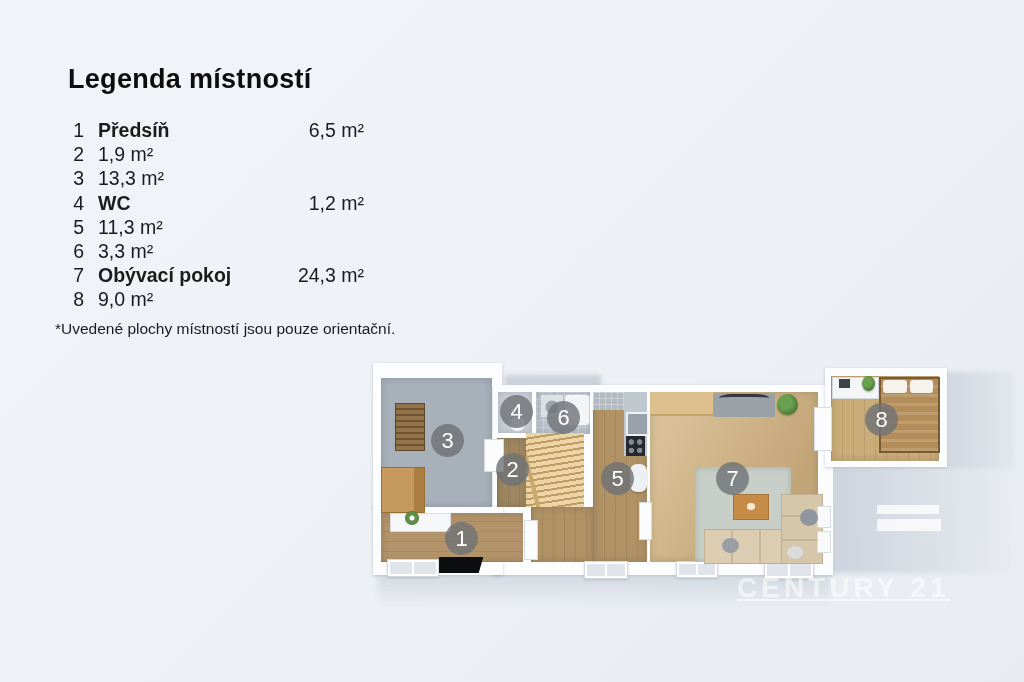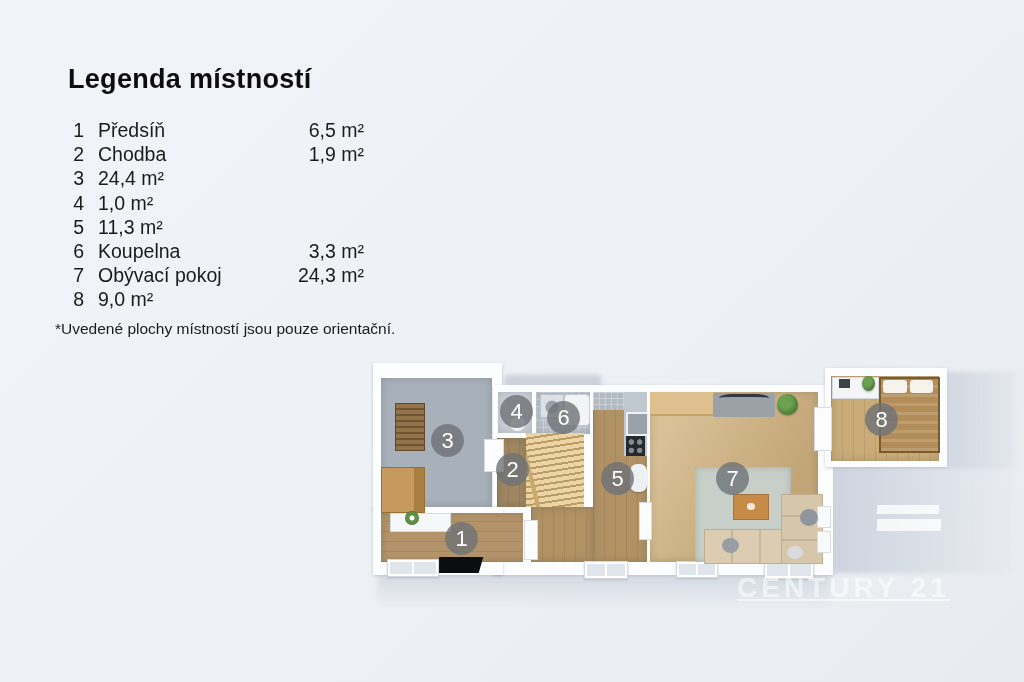--- a/index.html
+++ b/index.html
@@ -5,21 +5,21 @@
   html,body{margin:0;padding:0;background:#edf1f5;}
   .screen{position:relative;width:1024px;height:682px;overflow:hidden;
     background:linear-gradient(135deg,#f1f4f8 0%,#edf0f4 55%,#e8ecf1 100%);
     font-family:"Liberation Sans",sans-serif;}
 
   
   .legend{position:absolute;left:68px;top:64px;color:#161616;}
   .legend-title{font-size:27px;font-weight:bold;letter-spacing:.3px;margin-bottom:23px;color:#0d0d0d;}
   .legend-row{display:flex;width:296px;font-size:19.5px;line-height:24.2px;color:#1b1b1b;}
   .lr-num{width:16px;text-align:right;margin-right:14px;flex:none;}
-  .lr-name{flex:1;text-align:left;}
+  .lr-name{flex:1;text-align:left;font-weight:bold;}
   .lr-area{text-align:center;white-space:nowrap;}
   .legend-note{position:absolute;left:55px;top:320px;font-size:15.5px;color:#1b1b1b;}
 
   
   .plan{position:absolute;left:373px;top:363px;width:651px;height:290px;}
   .blk{position:absolute;background:#fcfdfe;box-shadow:0 1px 3px rgba(110,122,140,.35);z-index:1;}
   .blkA{left:0;top:5;width:129px;height:147px;}
   .blkB{left:120px;top:22px;width:340px;height:190px;}
   .blkD{left:0;top:144px;width:130px;height:68px;}
   .blkE{left:452px;top:5px;width:122px;height:99px;}
@@ -127,38 +127,37 @@
   <div class="legend">
     <div class="legend-title">Legenda místností</div>
     <div>
       <div class="legend-row">
         <span class="lr-num">1</span>
         <span class="lr-name">Předsíň</span>
         <span class="lr-area">6,5 m²</span>
       </div>
       <div class="legend-row">
         <span class="lr-num">2</span>
-        <span class="lr-name">Chodba</span>
         <span class="lr-area">1,9 m²</span>
       </div>
       <div class="legend-row">
         <span class="lr-num">3</span>
-        <span class="lr-area">24,4 m²</span>
+        <span class="lr-area">13,3 m²</span>
       </div>
       <div class="legend-row">
         <span class="lr-num">4</span>
-        <span class="lr-area">1,0 m²</span>
+        <span class="lr-name">WC</span>
+        <span class="lr-area">1,2 m²</span>
       </div>
       <div class="legend-row">
         <span class="lr-num">5</span>
         <span class="lr-area">11,3 m²</span>
       </div>
       <div class="legend-row">
         <span class="lr-num">6</span>
-        <span class="lr-name">Koupelna</span>
         <span class="lr-area">3,3 m²</span>
       </div>
       <div class="legend-row">
         <span class="lr-num">7</span>
         <span class="lr-name">Obývací pokoj</span>
         <span class="lr-area">24,3 m²</span>
       </div>
       <div class="legend-row">
         <span class="lr-num">8</span>
         <span class="lr-area">9,0 m²</span>

